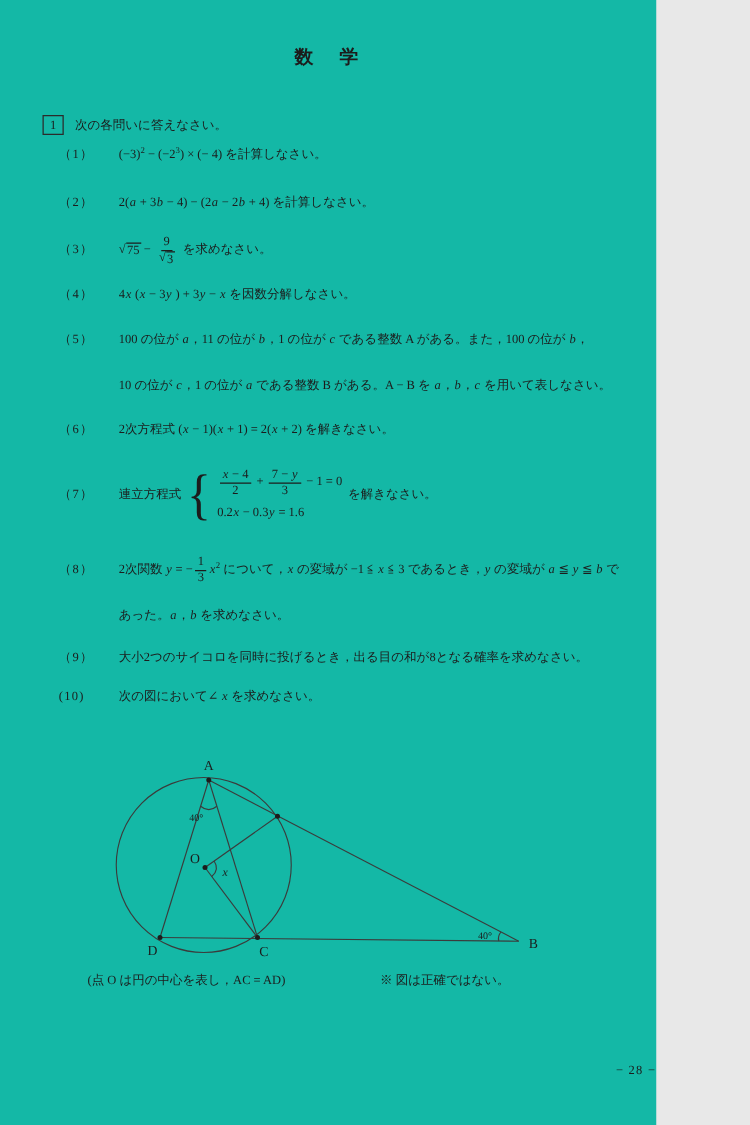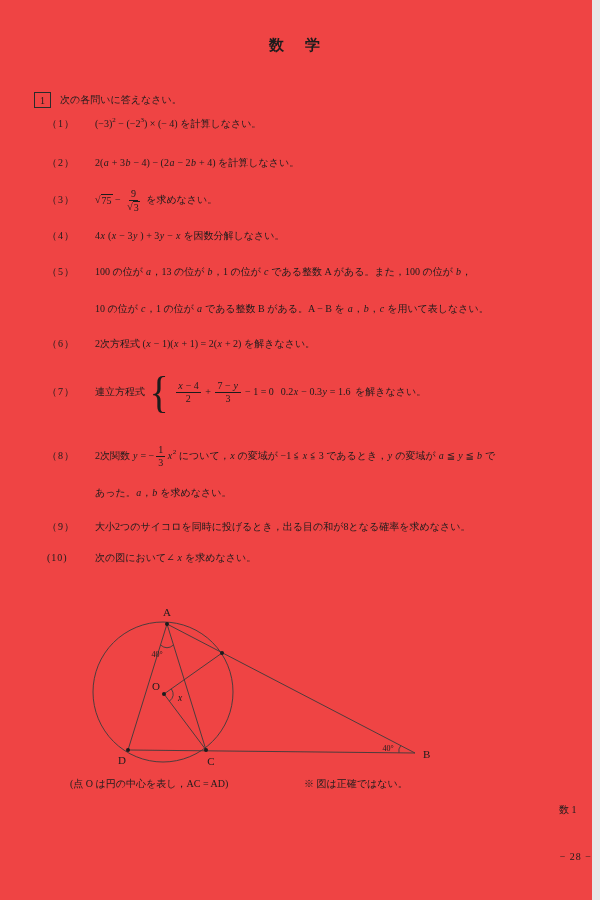--- a/index.html
+++ b/index.html
@@ -1,17 +1,17 @@
 <!DOCTYPE html>
 <html><head>
 <meta charset="utf-8">
 <style>
   html,body{margin:0;padding:0;background:#e8e8e8;}
   .page{
-    position:relative;width:592px;height:900px;background:#ef4444;
+    position:relative;width:525px;height:900px;background:#14b8a6;
     font-family:"Liberation Serif","DejaVu Serif",serif;color:#1c1c1c;overflow:hidden;
   }
   .title{position:absolute;top:36px;left:0;width:100%;text-align:center;
     font-size:15px;letter-spacing:3px;font-weight:600;}
   .qhead{position:absolute;left:34px;top:92px;display:flex;align-items:center;font-size:10px;white-space:pre;}
   .qbox{width:15px;height:14px;border:1px solid #2b2b2b;display:flex;align-items:center;
     justify-content:center;margin-right:9px;font-size:10px;flex:none;}
   .mline{position:absolute;left:47px;display:flex;align-items:center;font-size:10px;
     line-height:1.25;white-space:pre;}
   .mline.cont{left:95px;justify-content:flex-end;}
@@ -20,21 +20,21 @@
   .pcontent .var{font-style:italic;padding:0 0.5px;}
   .msup{font-size:7px;position:relative;top:-3.5px;}
   .frac{display:inline-flex;flex-direction:column;align-items:center;margin:0 2px;line-height:1.15;text-align:center;}
   .fn{display:block;border-bottom:1px solid #1c1c1c;padding:0 2px;}
   .fd{display:block;padding:0 2px;}
   .sqrt{display:inline-flex;align-items:flex-start;}
   .rad{line-height:1.12;}
   .vinc{border-top:1px solid #1c1c1c;line-height:1.12;padding:0 1px;}
   .sys{display:inline-flex;align-items:center;margin:0 2px;}
   .brace{font-size:40px;font-weight:400;line-height:0.9;transform:scaleY(1.12);margin-right:5px;}
-  .syscol{display:inline-flex;flex-direction:row;gap:7px;}
+  .syscol{display:inline-flex;flex-direction:column;gap:7px;}
   .sysrow{display:inline-flex;align-items:center;white-space:pre;}
   .figcap{position:absolute;left:70px;top:777px;font-size:10px;white-space:pre;}
   .fignote{position:absolute;left:304px;top:777px;font-size:10px;white-space:pre;}
   .numlabel{position:absolute;left:531px;top:803px;font-size:10px;margin-left:28px;}
   .pageno{position:absolute;top:851px;left:0;width:100%;text-align:right;font-size:10px;letter-spacing:1px;}
   .fig{position:absolute;left:0;top:600px;}
   .fig text{font-family:"Liberation Serif","DejaVu Serif",serif;fill:#1c1c1c;}
   .fig .pt-label{font-size:11px;}
   .fig .ang-label{font-size:8px;}
   .fig .x-label{font-size:9.5px;font-style:italic;}
@@ -66,21 +66,21 @@
     <span class="pcontent"><span class="sqrt"><span class="rad">√</span><span class="vinc">75</span></span><span class="txt"> − </span><span class="frac"><span class="fn"><span class="txt">9</span></span><span class="fd"><span class="sqrt"><span class="rad">√</span><span class="vinc">3</span></span></span></span><span class="txt"> を求めなさい。</span></span>
   </div>
 
   <div class="mline" style="top:230px">
     <span class="plabel">（4）</span>
     <span class="pcontent"><span class="txt">4</span><span class="var">x</span><span class="txt"> (</span><span class="var">x</span><span class="txt"> − 3</span><span class="var">y</span><span class="txt"> ) + 3</span><span class="var">y</span><span class="txt"> − </span><span class="var">x</span><span class="txt"> を因数分解しなさい。</span></span>
   </div>
 
   <div class="mline" style="top:266px">
     <span class="plabel">（5）</span>
-    <span class="pcontent"><span class="txt">100 の位が </span><span class="var">a</span><span class="txt">，13 の位が </span><span class="var">b</span><span class="txt">，1 の位が </span><span class="var">c</span><span class="txt"> である整数 A がある。また，100 の位が </span><span class="var">b</span><span class="txt">，</span></span>
+    <span class="pcontent"><span class="txt">100 の位が </span><span class="var">a</span><span class="txt">，11 の位が </span><span class="var">b</span><span class="txt">，1 の位が </span><span class="var">c</span><span class="txt"> である整数 A がある。また，100 の位が </span><span class="var">b</span><span class="txt">，</span></span>
   </div>
   <div class="mline cont" style="top:303px">
     <span class="pcontent"><span class="txt">10 の位が </span><span class="var">c</span><span class="txt">，1 の位が </span><span class="var">a</span><span class="txt"> である整数 B がある。A − B を </span><span class="var">a</span><span class="txt">，</span><span class="var">b</span><span class="txt">，</span><span class="var">c</span><span class="txt"> を用いて表しなさい。</span></span>
   </div>
 
   <div class="mline" style="top:338px">
     <span class="plabel">（6）</span>
     <span class="pcontent"><span class="txt">2次方程式 (</span><span class="var">x</span><span class="txt"> − 1)(</span><span class="var">x</span><span class="txt"> + 1) = 2(</span><span class="var">x</span><span class="txt"> + 2) を解きなさい。</span></span>
   </div>
 

